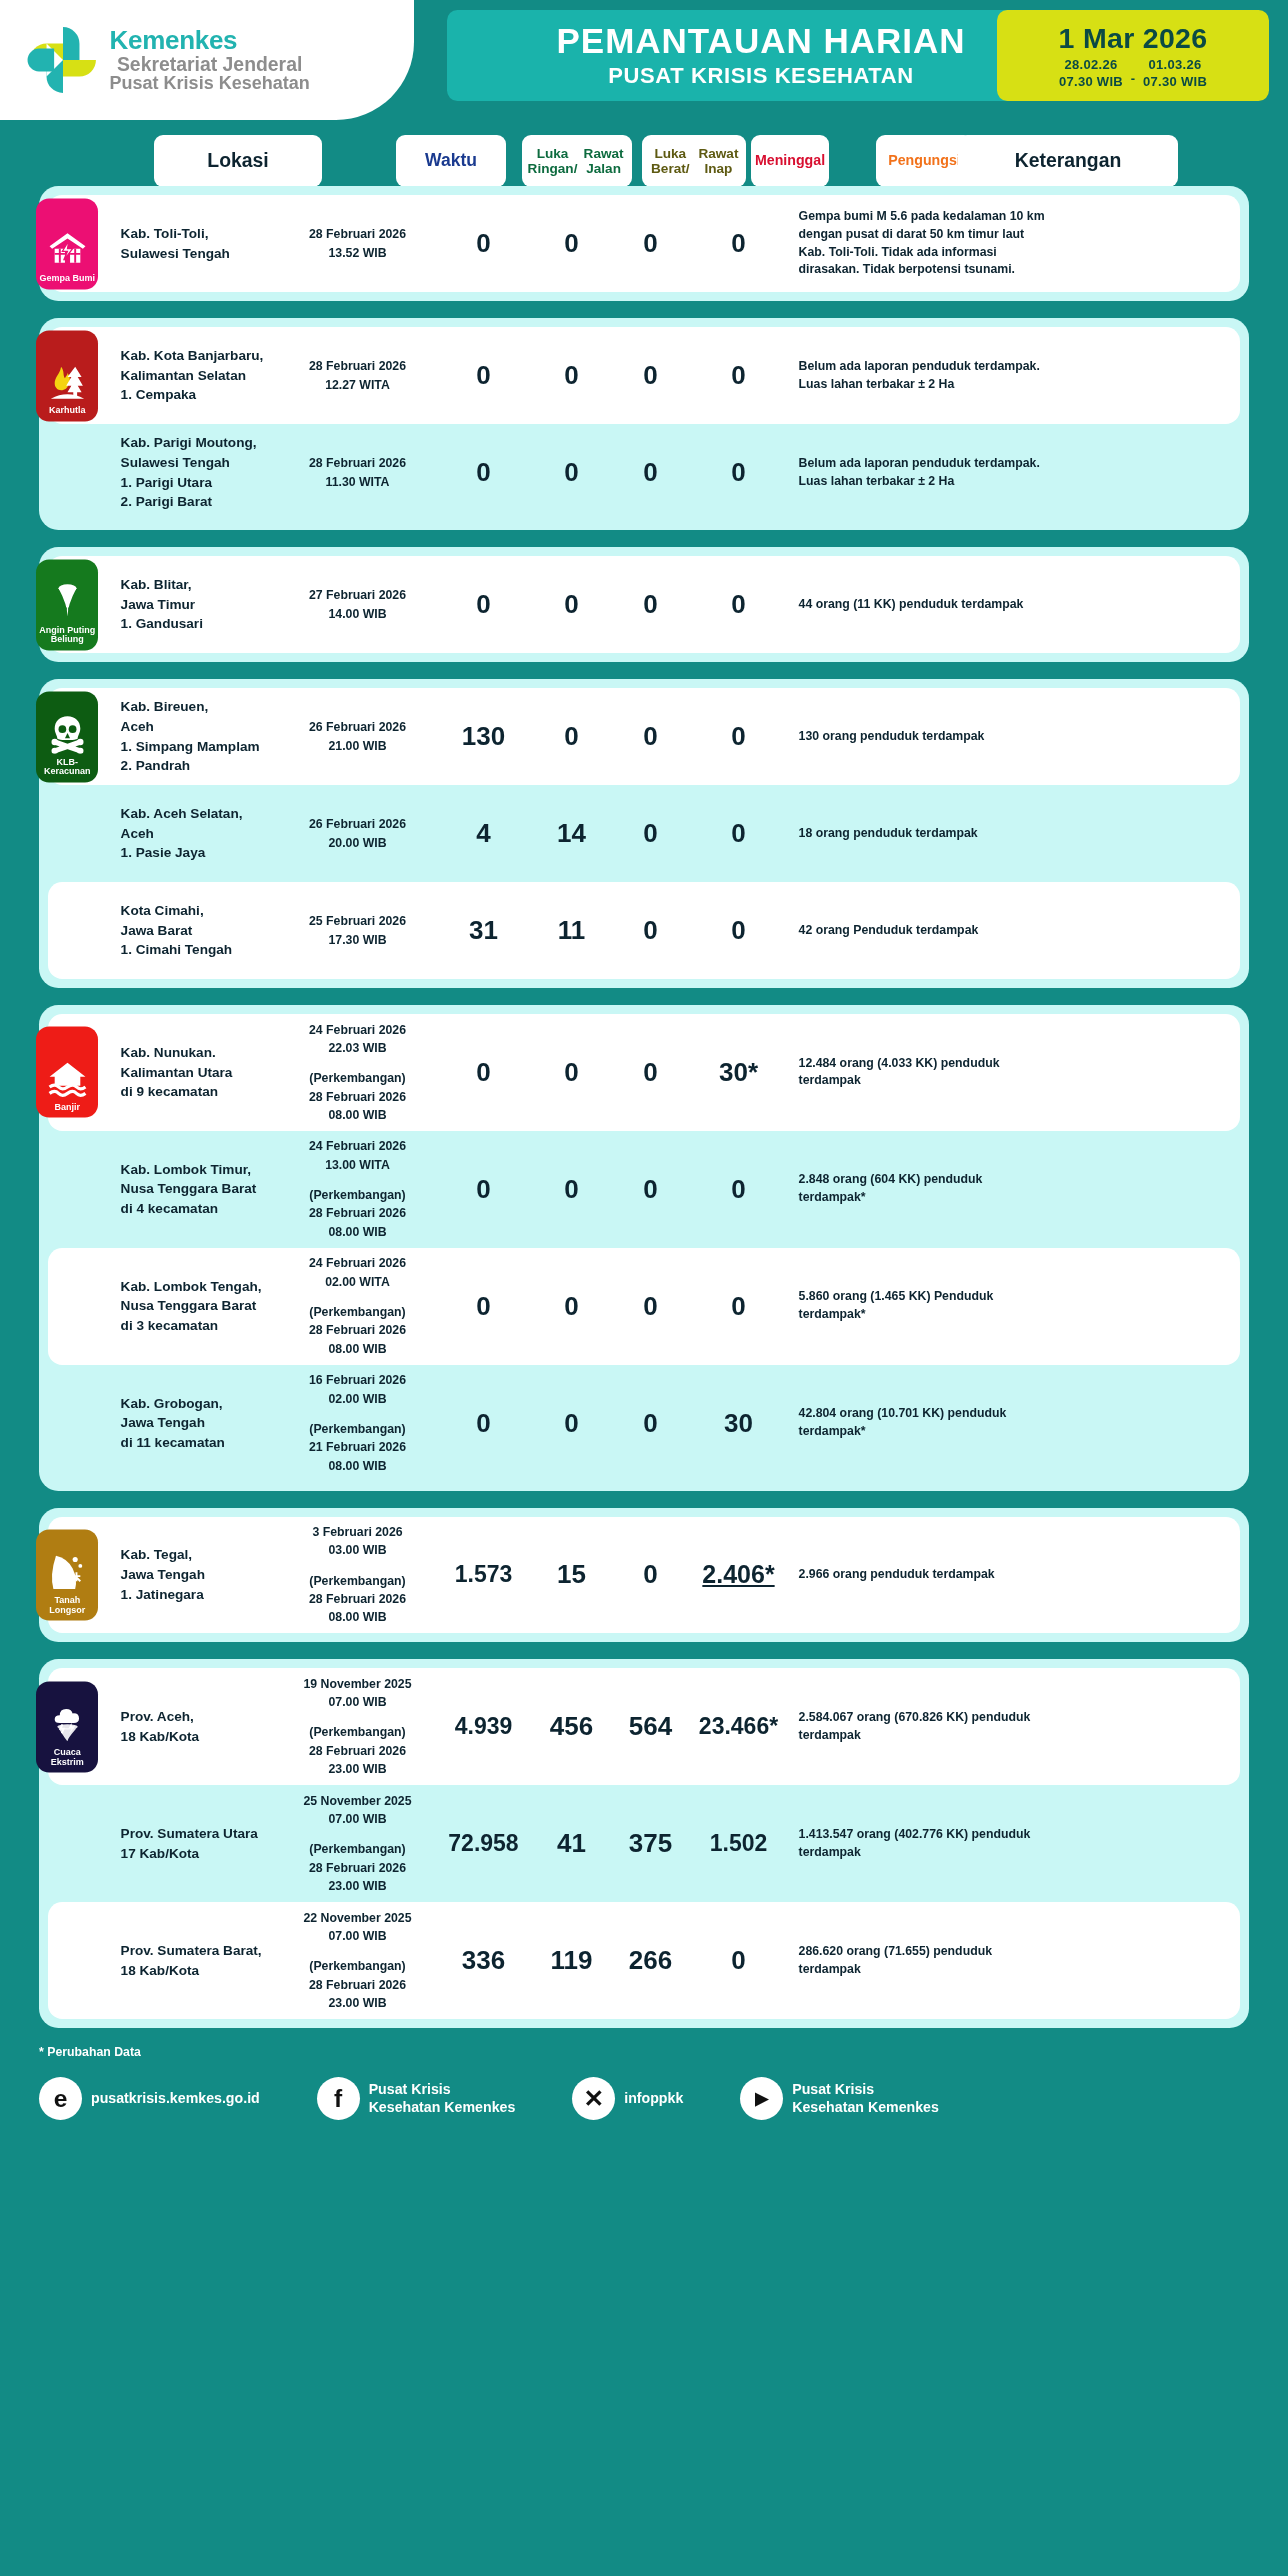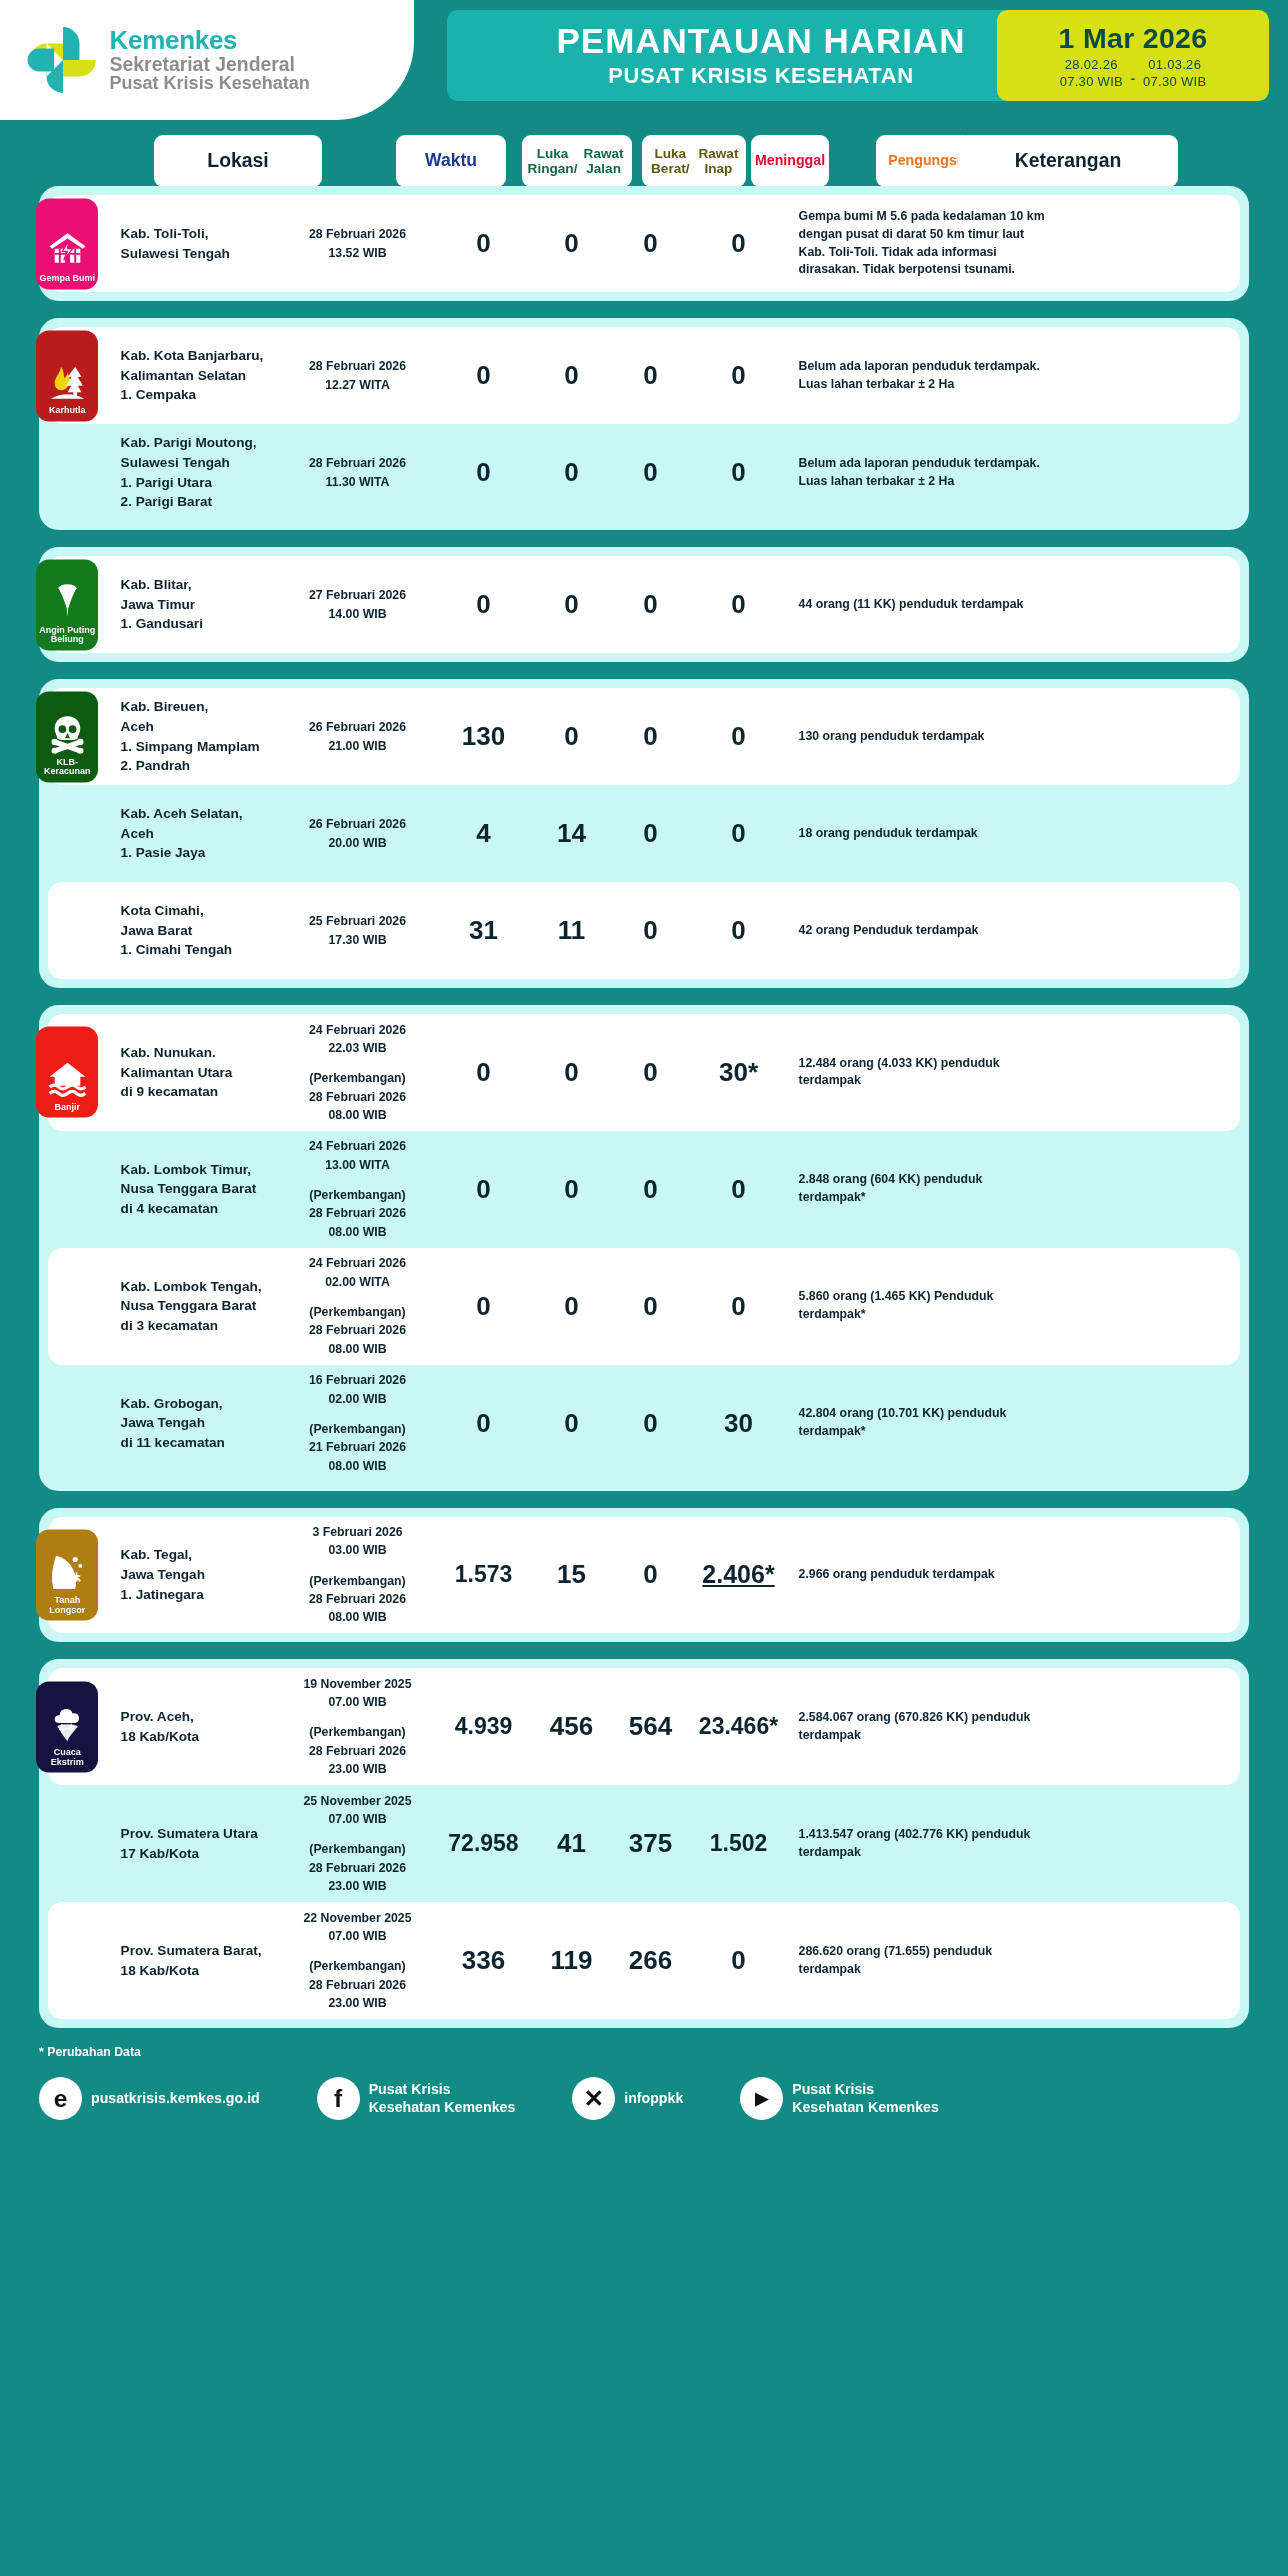--- a/index.html
+++ b/index.html
@@ -14,40 +14,40 @@
   
   .header { position: relative; height: 120px; }
   .logo-plate {
     position: absolute; left: 0; top: 0; width: 414px; height: 120px;
     background: #ffffff; border-bottom-right-radius: 78px;
     display: flex; align-items: center; padding-left: 24.6px; gap: 9px;
   }
   .logo-mark { width: 76px; height: 76px; flex: 0 0 auto; }
   .logo-text { display: flex; flex-direction: column; justify-content: center; line-height: 1.05; }
   .logo-l1 { color: #22b3b0; font-size: 26px; font-weight: bold; letter-spacing: -0.3px; }
-  .logo-l2 { color: #8d8d8d; font-size: 19.4px; font-weight: bold; }
+  .logo-l2 { color: #8d8d8d; font-size: 19.4px; font-weight: bold; text-align: center; }
   .logo-l3 { color: #8d8d8d; font-size: 18px; font-weight: bold; }
 
   .title-bar {
     position: absolute; left: 447px; top: 10.4px; width: 628px; height: 91px;
     background: #1ab3ab; border-radius: 10.4px;
     display: flex; flex-direction: column; align-items: center; justify-content: center;
   }
   .title-main { color:#ffffff; font-size: 35px; font-weight: bold; letter-spacing: 1px; line-height:1.05;}
   .title-sub  { color:#ffffff; font-size: 22px; font-weight: bold; letter-spacing: 0.6px; margin-top:3.9px;}
 
   .date-box {
     position: absolute; left: 997px; top: 10.4px; width: 272px; height: 91px;
     background: #d7e014; border-radius: 10.4px;
     display:flex; flex-direction:column; align-items:center; justify-content:center;
     color:#0b4a44;
   }
   .date-main { font-size: 28.5px; font-weight: bold; letter-spacing:0.3px; }
   .date-range { display:flex; align-items:center; gap:7.8px; margin-top:2.6px; }
-  .date-col { text-align:center; font-size: 13px; font-weight: normal; line-height:1.25; letter-spacing: 0.3px;}
+  .date-col { text-align:center; font-size: 13px; font-weight: bold; line-height:1.25; letter-spacing: 0.3px;}
   .date-dash { font-size: 13px; font-weight: bold; align-self:flex-end; padding-bottom:3.9px;}
 
   
   .colheads { position:absolute; left:0; top:135px; width:1288px; height: 60px; }
   .ch {
     position:absolute; top:0; height: 52px; background:#ffffff; border-radius: 9px;
     display:flex; align-items:center; justify-content:center; text-align:center;
     font-weight: bold; line-height: 1.12; padding: 0 3.9px;
   }
 

